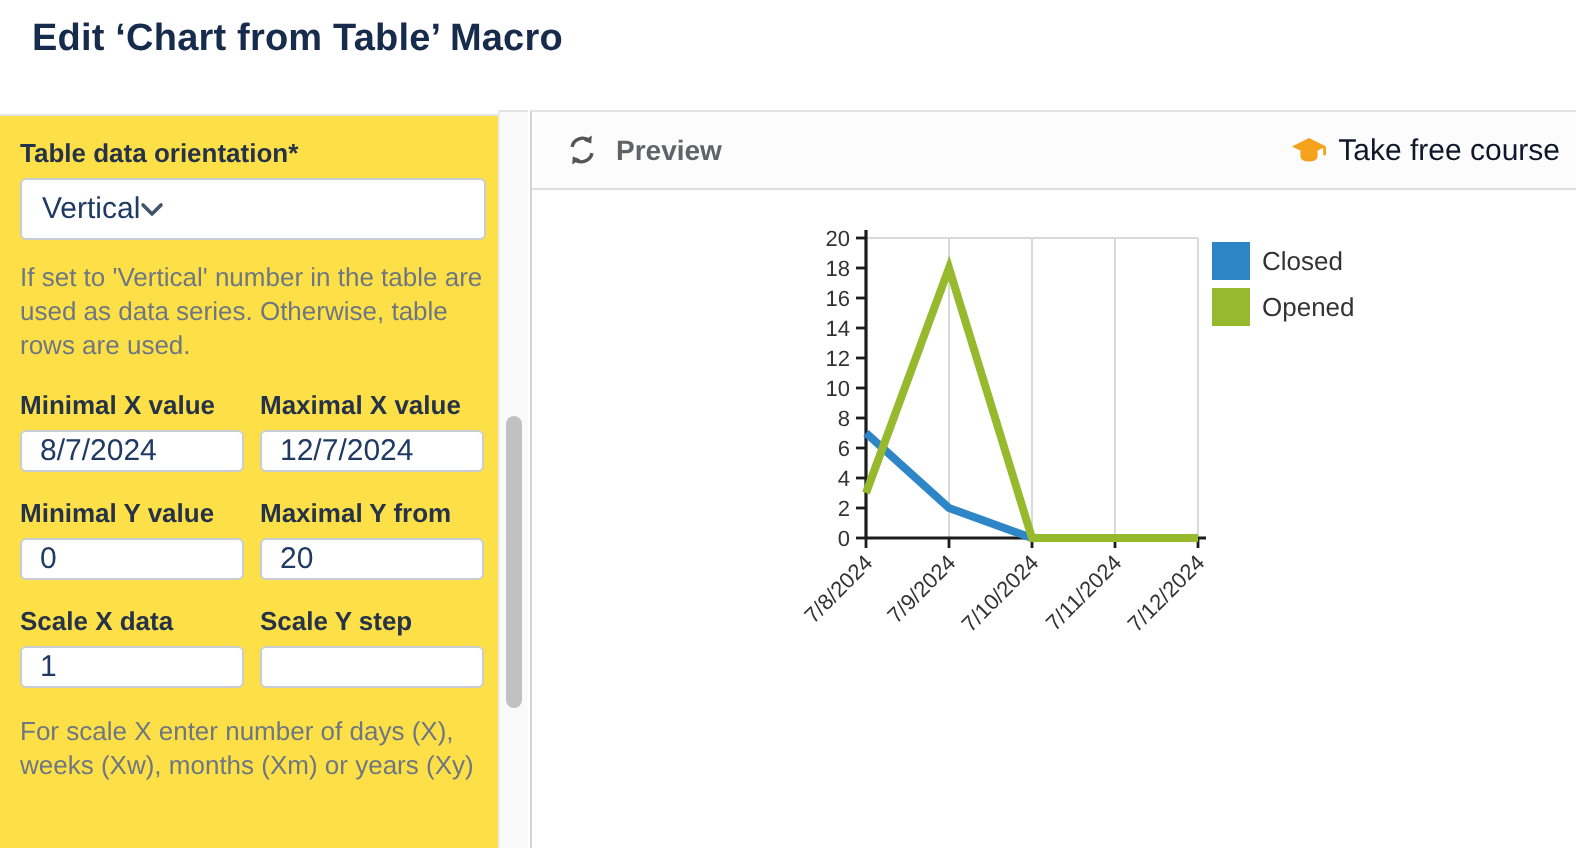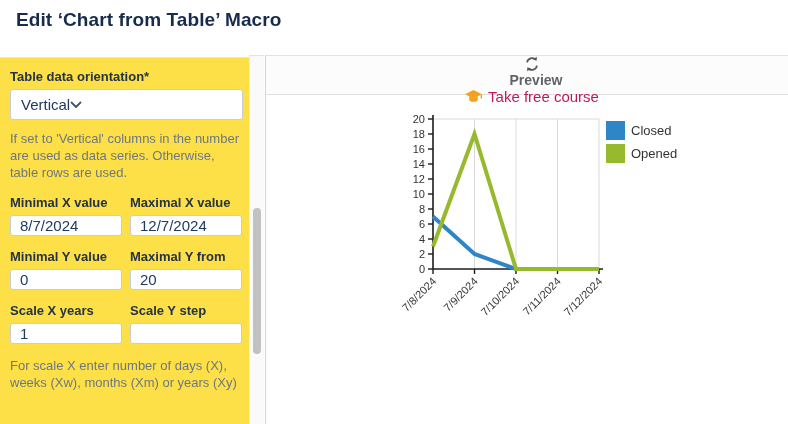--- a/index.html
+++ b/index.html
@@ -44,21 +44,21 @@
     position:absolute;left:3px;top:152px;width:8px;height:146px;
     background:#c1c1c1;border-radius:4px;
   }
   
   .preview-panel{
     position:absolute;left:265px;top:55px;right:0;bottom:0;
     border-top:1px solid #e3e3e3;border-left:1px solid #d4d4d4;background:#fff;
   }
   .preview-header{
     height:39px;box-sizing:border-box;border-bottom:1px solid #e0e0e0;
-    background:#fcfcfc;display:flex;align-items:center;padding:0 8px 0 17px;flex-direction:column;
+    background:#fcfcfc;display:flex;align-items:center;padding:0 8px 0 17px;
   }
   .refresh-btn{width:16px;height:16px;cursor:pointer;display:flex;}
   .preview-title{font-size:14px;font-weight:700;color:#606469;margin-left:9px;}
   .flex-spacer{flex:1;}
   .course-link{display:flex;align-items:center;gap:5px;font-size:15px;cursor:pointer;}
   .chart-wrap{position:absolute;left:122px;top:47px;width:335px;height:255px;}
   .chart-wrap svg{overflow:visible;}
   .ytick,.xtick{font-size:11px;fill:#333333;font-family:"Liberation Sans",sans-serif;}
   .legend-t{font-size:13px;fill:#333333;font-family:"Liberation Sans",sans-serif;}
 </style>
@@ -71,21 +71,21 @@
 
   <div class="flabel">Table data orientation*</div>
   <div class="select-box">
     <span>Vertical</span>
     <span style="display:flex;">
       <svg width="12" height="8" viewBox="0 0 12 8">
           <path d="M1.5 1.5 L6 6 L10.5 1.5" fill="none" stroke="#44546f" stroke-width="1.8" stroke-linecap="round" stroke-linejoin="round"></path>
         </svg>
     </span>
   </div>
-  <div class="help first">If set to 'Vertical' columns in the number are used as data series. Otherwise, table rows are used.</div>
+  <div class="help first">If set to 'Vertical' number in the table are used as data series. Otherwise, table rows are used.</div>
 
   <div class="row">
     <div class="field">
       <div class="flabel">Minimal X value</div>
       <input class="tinput" value="8/7/2024" style="">
     </div>
     <div class="field">
       <div class="flabel">Maximal X value</div>
       <input class="tinput" value="12/7/2024" style="">
     </div>
@@ -97,21 +97,21 @@
       <input class="tinput" value="0" style="">
     </div>
     <div class="field">
       <div class="flabel">Maximal Y from</div>
       <input class="tinput" value="20" style="">
     </div>
   </div>
 
   <div class="row">
     <div class="field">
-      <div class="flabel">Scale X years</div>
+      <div class="flabel">Scale X data</div>
       <input class="tinput" value="1" style="">
     </div>
     <div class="field">
       <div class="flabel">Scale Y step</div>
       <input class="tinput" value="" style="">
     </div>
   </div>
 
   <div class="help last">For scale X enter number of days (X), weeks (Xw), months (Xm) or years (Xy)</div>
 </div>
@@ -125,21 +125,21 @@
     <span class="refresh-btn">
       <svg width="16" height="16" viewBox="0 0 16 16">
         <path d="M3 6.4 A5.4 5.4 0 0 1 11.8 3.4" fill="none" stroke="#555" stroke-width="1.7"></path>
         <polygon points="12.9,0.8 12.6,4.7 8.9,3.4" fill="#555"></polygon>
         <path d="M13 9.6 A5.4 5.4 0 0 1 4.2 12.6" fill="none" stroke="#555" stroke-width="1.7"></path>
         <polygon points="3.1,15.2 3.4,11.3 7.1,12.6" fill="#555"></polygon>
       </svg>
     </span>
     <span class="preview-title">Preview</span>
     <span class="flex-spacer"></span>
-    <span class="course-link" style="color: #be185d;">
+    <span class="course-link" style="color: #0f172a;">
       <span style="display:flex;">
         <svg width="19" height="15" viewBox="0 0 19 15">
           <polygon points="9.5,1 18,5.2 9.5,9.4 1,5.2" fill="#f5a11c"></polygon>
           <path d="M5.2 7.2 v3.2 a4.3 2.4 0 0 0 8.6 0 v-3.2 l-4.3 2.1 z" fill="#f5a11c"></path>
           <rect x="16.6" y="5.2" width="1.4" height="4.6" rx="0.7" fill="#f5a11c"></rect>
         </svg>
       </span>
       <span>Take free course</span>
     </span>
   </div>

